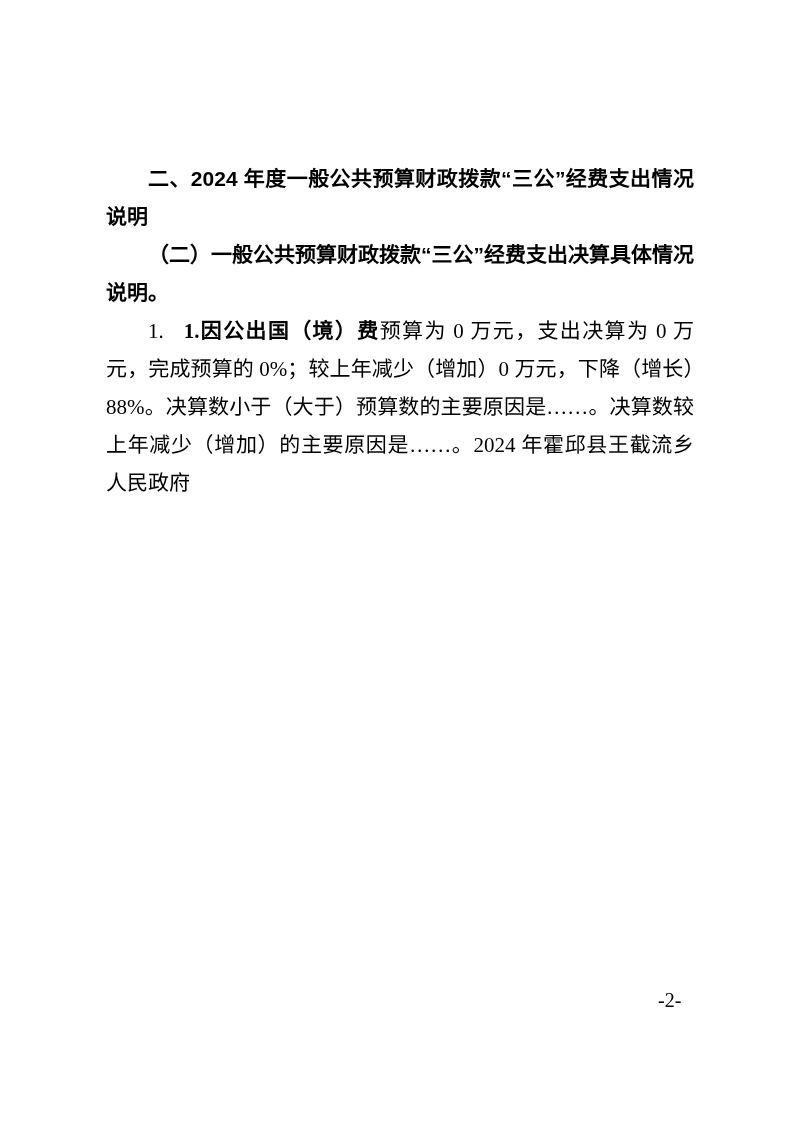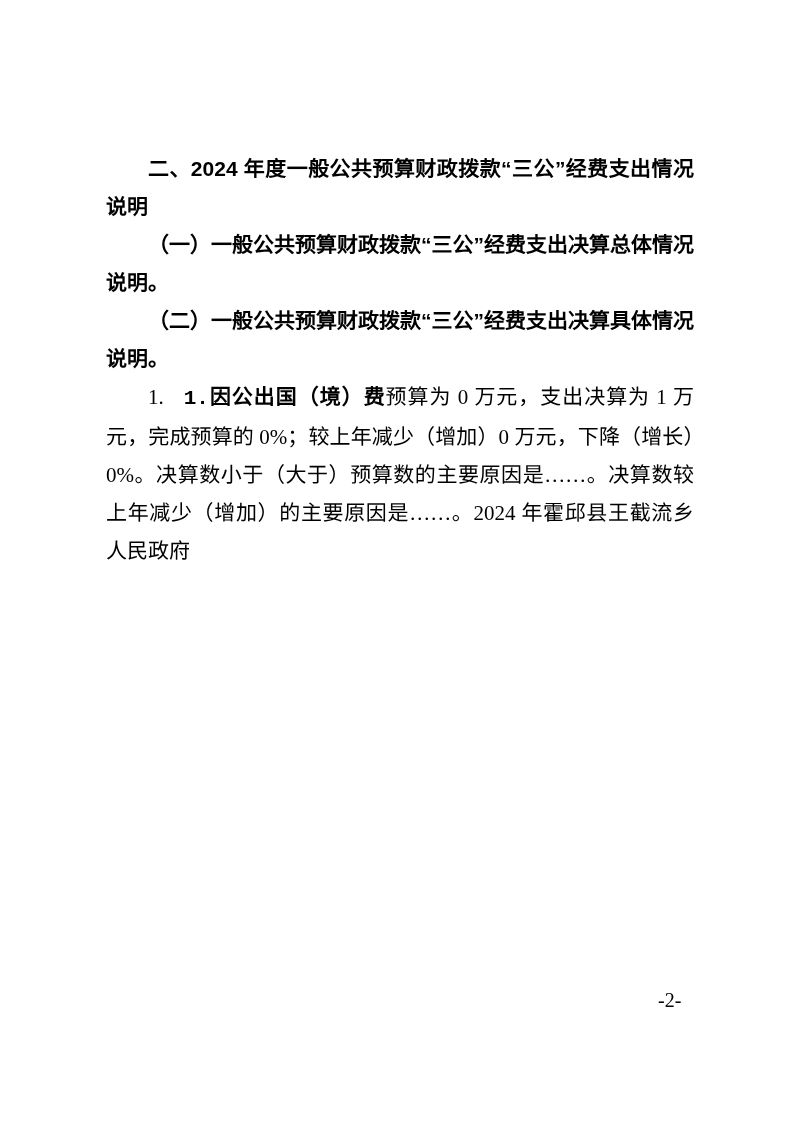--- a/index.html
+++ b/index.html
@@ -13,21 +13,21 @@
     width: 793px;
     height: 1122px;
     background: #ffffff;
     color: #000000;
     overflow: hidden;
     font-family: "Liberation Serif", "DejaVu Serif", serif;
   }
   .content {
     position: absolute;
     left: 106px;
-    top: 150px;
+    top: 160px;
     width: 588px;
     font-size: 21px;
     line-height: 38px;
     text-align: justify;
   }
   .content p {
     margin: 0;
     padding: 0;
     text-indent: 42px; 
   }
@@ -35,39 +35,38 @@
     font-family: "Liberation Sans", "DejaVu Sans", sans-serif;
     font-weight: bold;
   }
   .body-para {
     font-weight: normal;
   }
   .item-number {
     margin-right: 20px;
   }
   .item-lead {
-    font-family: Liberation Mono, monospace;
+    font-family: Liberation Serif, serif;
     font-weight: bold;
   }
   .page-num {
     position: absolute;
     left: 658px;
     top: 988px;
     font-size: 20px;
     line-height: 24px;
     font-family: "Liberation Serif", "DejaVu Serif", serif;
     color: #000000;
   }
 </style>
 </head>
 <body>
 
 <div class="page">
   <div class="content">
     <p class="heading">二、2024 年度一般公共预算财政拨款“三公”经费支出情况说明</p>
-    <p class="heading">（一）一般公共预算财政拨款“三公”经费支出决算总体情况说明。</p>
     <p class="heading">（二）一般公共预算财政拨款“三公”经费支出决算具体情况说明。</p>
     <p class="body-para">
-      <span class="item-number">1.</span><span class="item-lead">1.因公出国（境）费</span><span class="item-text">预算为 0 万元，支出决算为 1 万元，完成预算的 0%；较上年减少（增加）0 万元，下降（增长）0%。决算数小于（大于）预算数的主要原因是……。决算数较上年减少（增加）的主要原因是……。2024 年霍邱县王截流乡人民政府</span>
+      <span class="item-number">1.</span><span class="item-lead">1.因公出国（境）费</span><span class="item-text">预算为 0 万元，支出决算为 0 万元，完成预算的 0%；较上年减少（增加）0 万元，下降（增长）88%。决算数小于（大于）预算数的主要原因是……。决算数较上年减少（增加）的主要原因是……。2024 年霍邱县王截流乡人民政府</span>
     </p>
   </div>
   <div class="page-num">-2-</div>
 </div>
 
 </body></html>

